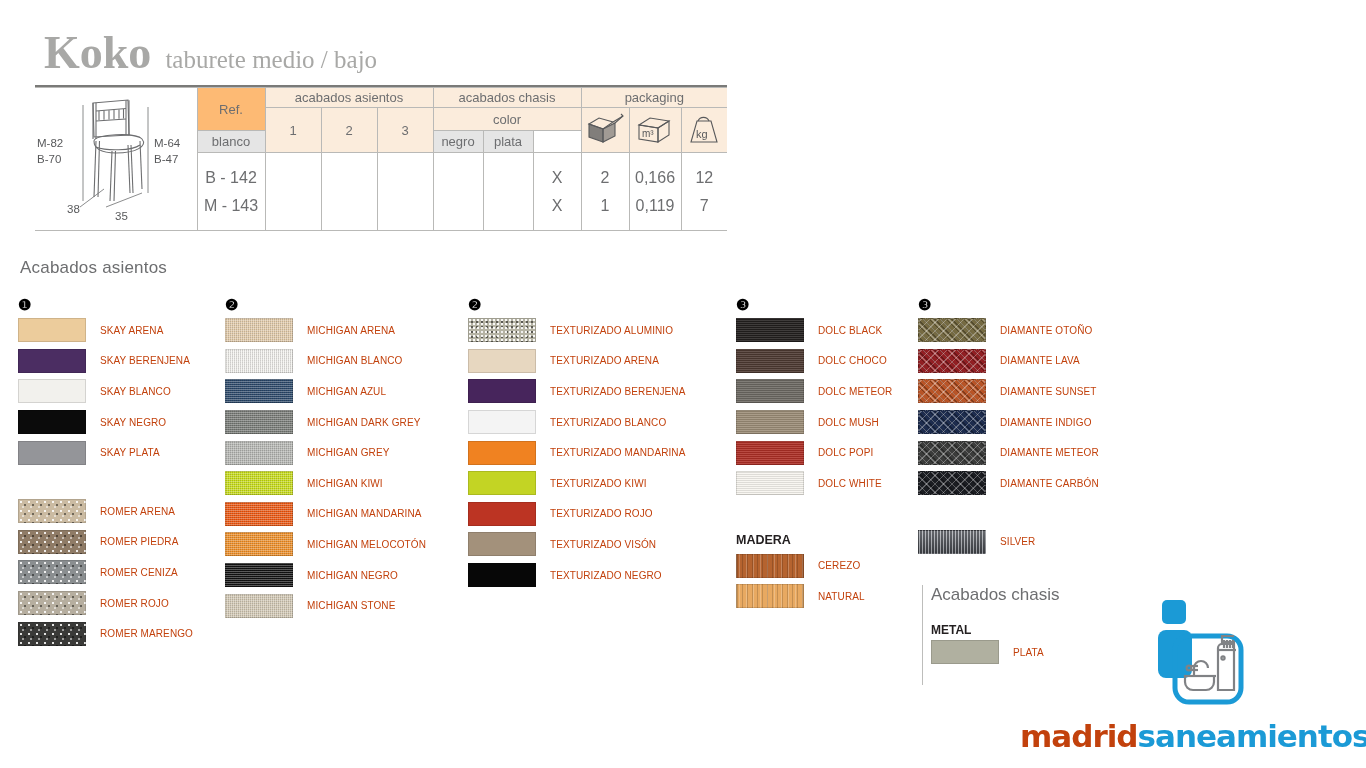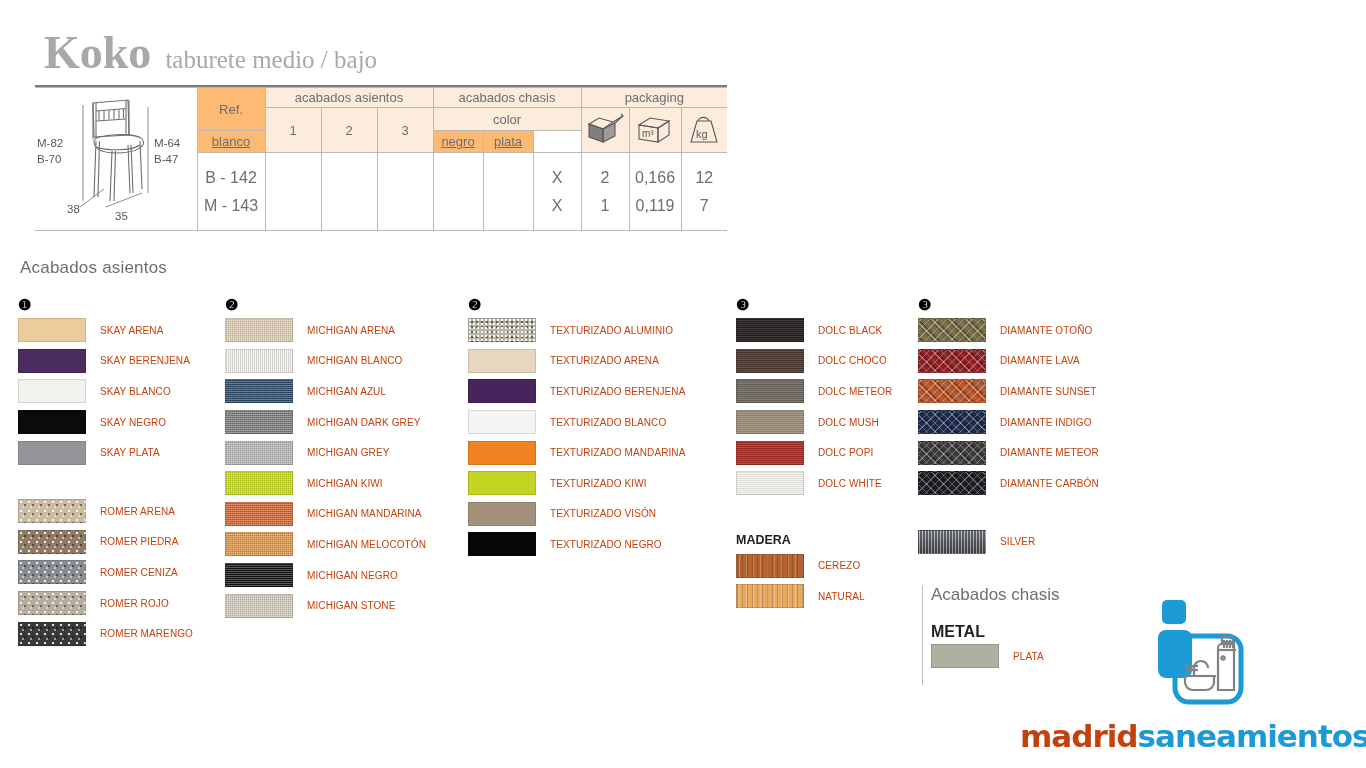--- a/index.html
+++ b/index.html
@@ -33,36 +33,36 @@
     border:1px solid #b9b9b7;font-weight:normal;color:#6d6e70;
     font-size:13px;text-align:center;vertical-align:middle;padding:0;
   }
   #spec-table .noborder-l{border-left:none;}
   #spec-table .noborder-r{border-right:none;}
   .cell-beige2{background:#fbecdc;}
   .cell-white{background:#ffffff;}
   .hdr-txt{font-size:14px;color:#6d6e70;}
   .ref-cell{background:#fdba74;font-size:18px;font-weight:bold;color:#5b5c5e;}
   .num-col{font-size:17px;color:#8b8c8e;background:#fbecdc;}
-  .subcol{font-size:12px;color:#6d6e70;background:#fdba74;text-decoration:underline;}
+  .subcol{font-size:12px;color:#6d6e70;background:#e5e5e5;}
   .refval{font-size:16px;color:#6d6e70;text-align:center;line-height:28px;}
   .xmark{font-size:16px;color:#6d6e70;line-height:28px;}
   .pkval{font-size:16px;color:#6d6e70;line-height:28px;}
   
   #diagram-cell{position:relative;}
   #diagram-svg{display:block;margin:0 auto;}
   
   .section-title{
     position:absolute;font-size:17px;color:#6d6e70;letter-spacing:.2px;
   }
   #acabados-asientos-title{left:20px;top:258px;}
   #acabados-chasis-block{position:absolute;left:922px;top:585px;
       border-left:1px solid #bdbdbb;padding-left:8px;height:100px;box-sizing:border-box;}
   #acabados-chasis-title{font-size:17px;color:#6d6e70;}
-  #metal-label{font-size:16px;color:#231f20;font-weight:bold;margin-top:18px;}
+  #metal-label{font-size:12px;color:#231f20;font-weight:bold;margin-top:18px;}
   
   .swatch-col{position:absolute;}
   .col-badge{font-size:15px;color:#000;font-weight:bold;line-height:1;height:18px;}
   .swatch-row{display:flex;align-items:center;height:30.6px;}
   .swatch{
     width:68px;height:24px;box-sizing:border-box;flex:0 0 auto;
     border:1px solid rgba(0,0,0,.12);
   }
   .swatch-label{
     font-size:10px;color:#c2410c;margin-left:14px;white-space:nowrap;letter-spacing:.1px;
@@ -346,20 +346,24 @@
       <div class="swatch" style="background-color:#f4f4f4"></div>
       <span class="swatch-label">TEXTURIZADO BLANCO</span>
     </div>
     <div class="swatch-row">
       <div class="swatch" style="background-color:#f08221"></div>
       <span class="swatch-label">TEXTURIZADO MANDARINA</span>
     </div>
     <div class="swatch-row">
       <div class="swatch" style="background-color:#c3d424"></div>
       <span class="swatch-label">TEXTURIZADO KIWI</span>
+    </div>
+    <div class="swatch-row">
+      <div class="swatch" style="background-color:#bc3423"></div>
+      <span class="swatch-label">TEXTURIZADO ROJO</span>
     </div>
     <div class="swatch-row">
       <div class="swatch" style="background-color:#a3917b"></div>
       <span class="swatch-label">TEXTURIZADO VISÓN</span>
     </div>
     <div class="swatch-row">
       <div class="swatch" style="background-color:#070707"></div>
       <span class="swatch-label">TEXTURIZADO NEGRO</span>
     </div>
   </div>

